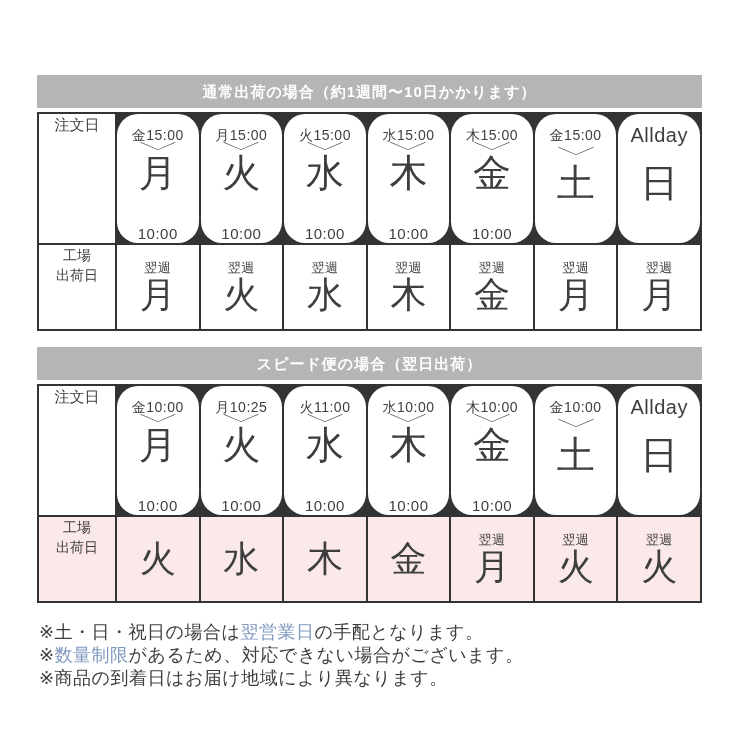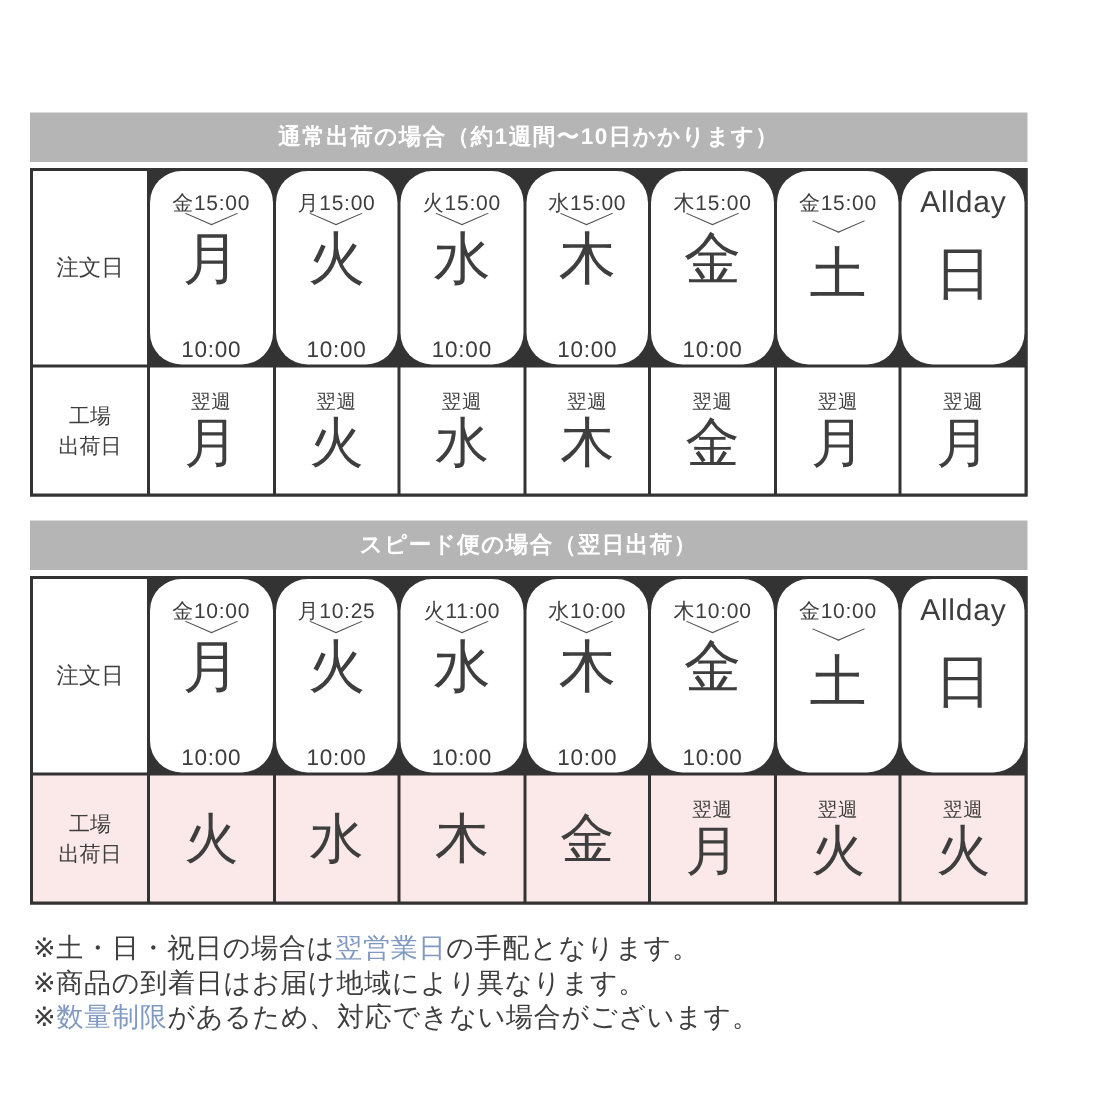--- a/index.html
+++ b/index.html
@@ -1,39 +1,39 @@
 <!DOCTYPE html>
 <html style="--header-bg: #b5b5b5; --header-text: #ffffff; --border: #333333; --text: #3e3e3e; --pink-bg: #fbe8e8; --note-highlight: #8099c0;"><head>
 <meta charset="utf-8">
 <style>
   html,body{margin:0;padding:0;background:#fff;}
   body{
     width:730px;height:730px;overflow:hidden;
     font-family:"Liberation Sans","DejaVu Sans",sans-serif;
     color:var(--text,#3e3e3e);
   }
-  .wrap{padding:75px 0 0 20px;}
+  .wrap{padding:75px 0 0 37px;}
   .ship-table{width:665px;}
   .ship-table + .ship-table{margin-top:16px;}
   .thead{
     height:33px;line-height:33px;text-align:center;
     background:var(--header-bg,#b5b5b5);color:var(--header-text,#ffffff);
     font-size:15px;font-weight:bold;letter-spacing:1px;
   }
   .tgrid{
     margin-top:4px;
     display:grid;
     grid-template-columns:76px repeat(7,1fr);
     grid-template-rows:129px 84px;
     gap:2px;
     background:var(--border,#333333);
     border:2px solid var(--border,#333333);
   }
   .cell{background:#ffffff;display:flex;flex-direction:column;align-items:center;}
-  .label-cell{justify-content:center;font-size:14px;line-height:1.45;text-align:center;}
+  .label-cell{justify-content:flex-start;font-size:14px;line-height:1.45;text-align:center;}
   .label-cell .one{font-size:15px;}
   .order-cell{justify-content:flex-start;padding-top:13px;border-radius:21px;}
   .ship-cell{justify-content:center;}
   .sm{font-size:14px;line-height:16px;height:16px;letter-spacing:0.5px;}
   .bt{height:18px;line-height:18px;font-size:15px;margin-top:30px;}
   .sm:empty{display:none;}
   .wk{font-size:13px;height:15px;line-height:15px;}
   .big{font-size:38px;line-height:44px;height:44px;font-weight:400;}
   .ship-big{font-size:36px;line-height:40px;height:40px;}
   .allday{font-size:20px;letter-spacing:0.5px;}
@@ -228,20 +228,20 @@
       </div>
 
     </div>
   </div>
 
   <div class="notes">
     <div class="note">
       <span>※土・日・祝日の場合は</span><span class="hl">翌営業日</span><span>の手配となります。</span>
     </div>
     <div class="note">
+      <span>※</span><span class="hl">数量制限</span><span>があるため、対応できない場合がございます。</span>
+    </div>
+    <div class="note">
       <span>※商品の到着日はお届け地域により異なります。</span><span class="hl"></span><span></span>
     </div>
-    <div class="note">
-      <span>※</span><span class="hl">数量制限</span><span>があるため、対応できない場合がございます。</span>
-    </div>
   </div>
 
 </div>
 
 </body></html>

